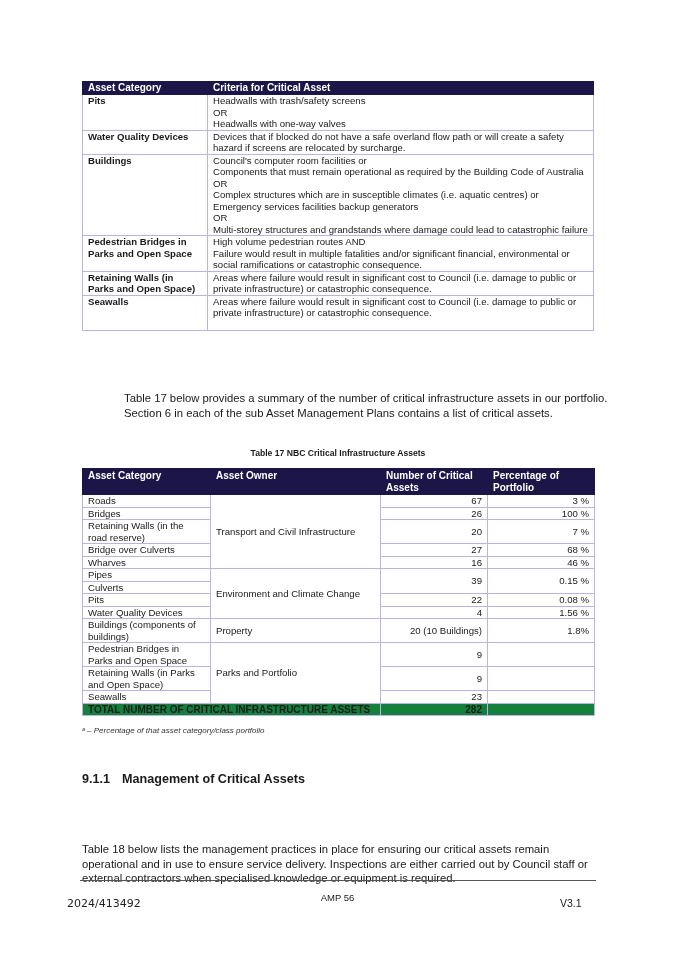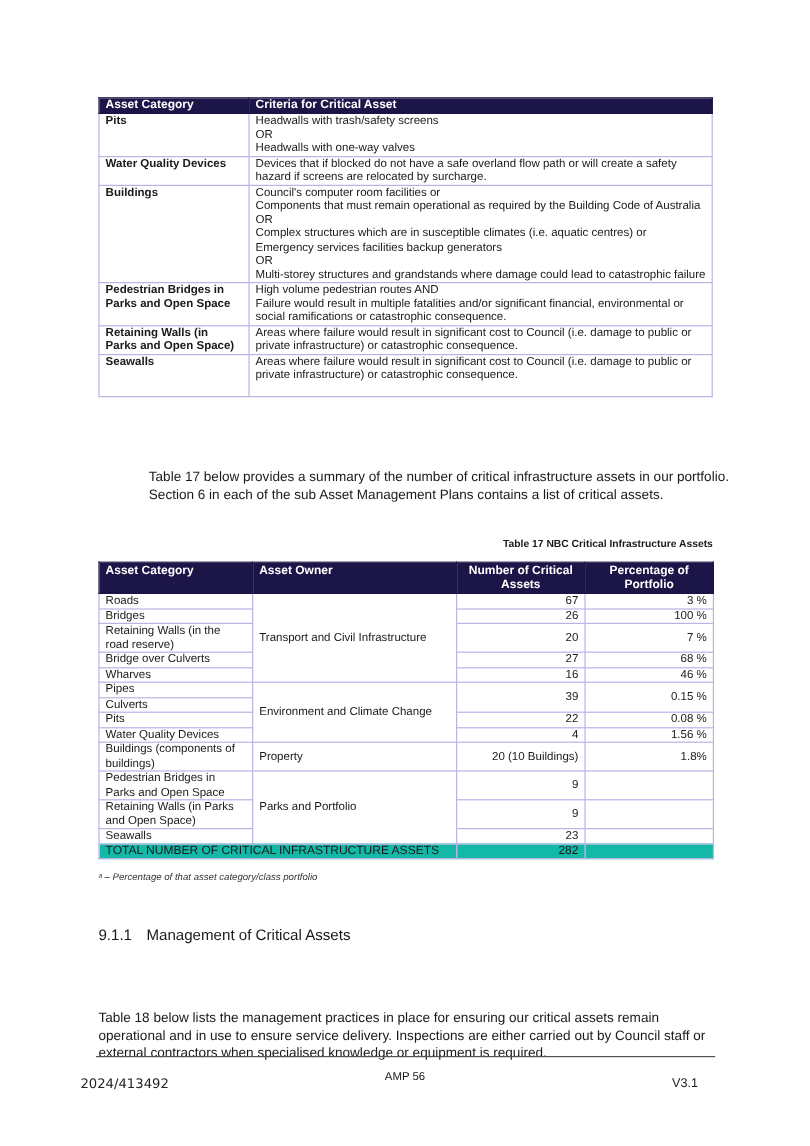--- a/index.html
+++ b/index.html
@@ -14,28 +14,28 @@
   #t1 td.crit div { white-space: normal; }
   #t1 tr.r-seawalls td { height: 34px; }
 
   .para { position: absolute; left: 82px; font-size: 11.3px; line-height: 14.5px; color: #1a1a1a; }
   .caption { position: absolute; left: 82px; width: 512px; text-align: center; font-size: 8.6px; font-weight: bold; }
 
   
   #t2 { position: absolute; left: 82px; top: 468px; width: 512px; font-size: 9.6px; line-height: 11.5px; table-layout: fixed; }
   #t2 th { background: #1c1547; color: #ffffff; font-weight: bold; font-size: 10px; border-color: #1c1547; padding: 1px 5px; vertical-align: top; }
   #t2 th.left { text-align: left; }
-  #t2 th.center { text-align: center; }
+  #t2 th.center { text-align: left; }
   #t2 td { vertical-align: middle; }
   #t2 td.cat { font-weight: normal; }
   #t2 td.num, #t2 td.pct { text-align: right; }
-  #t2 tr.total td { background: #14b8a6; font-weight: normal; font-size: 10px; }
+  #t2 tr.total td { background: #15803d; font-weight: bold; font-size: 10px; }
   .footnote { position: absolute; left: 82px; top: 726px; font-size: 8px; font-style: italic; color: #333; }
 
-  .heading { position: absolute; left: 82px; top: 772px; font-size: 12.6px; font-weight: normal; }
+  .heading { position: absolute; left: 82px; top: 772px; font-size: 12.6px; font-weight: bold; }
   .heading .num { display: inline-block; width: 40px; }
 
   .footer-line { position: absolute; left: 80px; top: 880px; width: 516px; height: 1px; background: #555; }
   .footer-left { position: absolute; left: 67px; top: 897px; font-size: 11px; font-family: "DejaVu Sans", sans-serif; color: #222; }
   .footer-center { position: absolute; left: 300px; top: 892px; width: 75px; text-align: center; font-size: 9.5px; }
   .footer-right { position: absolute; left: 560px; top: 897px; font-size: 10.5px; }
 </style>
 </head>
 <body>
 
@@ -90,21 +90,21 @@
       <td class="cat">Seawalls</td>
       <td class="crit">
         <div>Areas where failure would result in significant cost to Council (i.e. damage to public or private infrastructure) or catastrophic consequence.</div>
       </td>
     </tr>
   </tbody>
 </table>
 
 <div class="para" style="top:391px; width:512px;margin-left:42px;">Table 17 below provides a summary of the number of critical infrastructure assets in our portfolio. Section 6 in each of the sub Asset Management Plans contains a list of critical assets.</div>
 
-<div class="caption" style="top:448px;text-align:right;">Table 17 NBC Critical Infrastructure Assets</div>
+<div class="caption" style="top:448px;">Table 17 NBC Critical Infrastructure Assets</div>
 
 <table id="t2">
   <colgroup>
     <col style="width:128px">
       <col style="width:170px">
       <col style="width:107px">
       <col style="width:107px">
   </colgroup>
   <thead>
     <tr>

